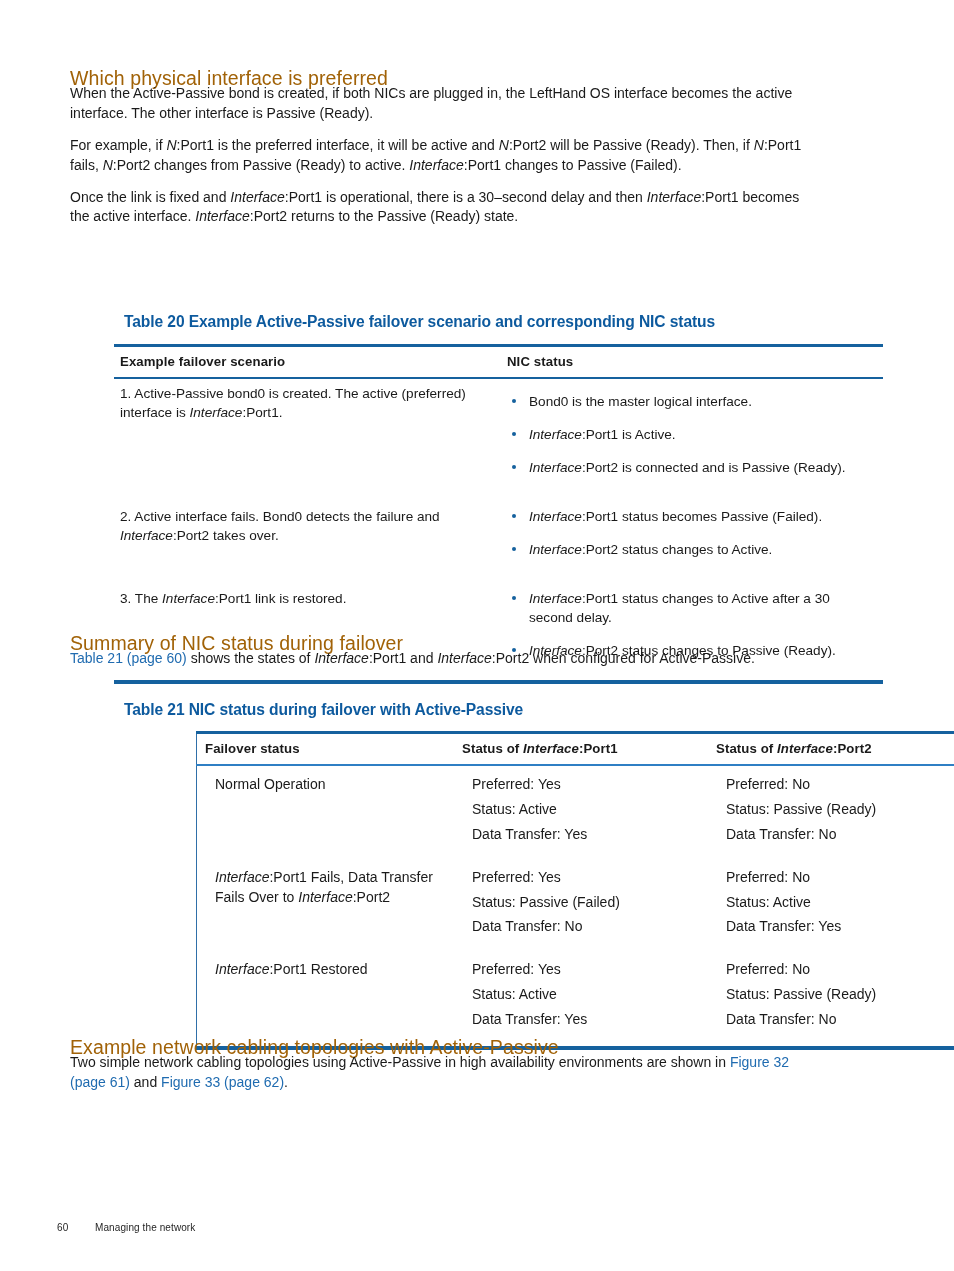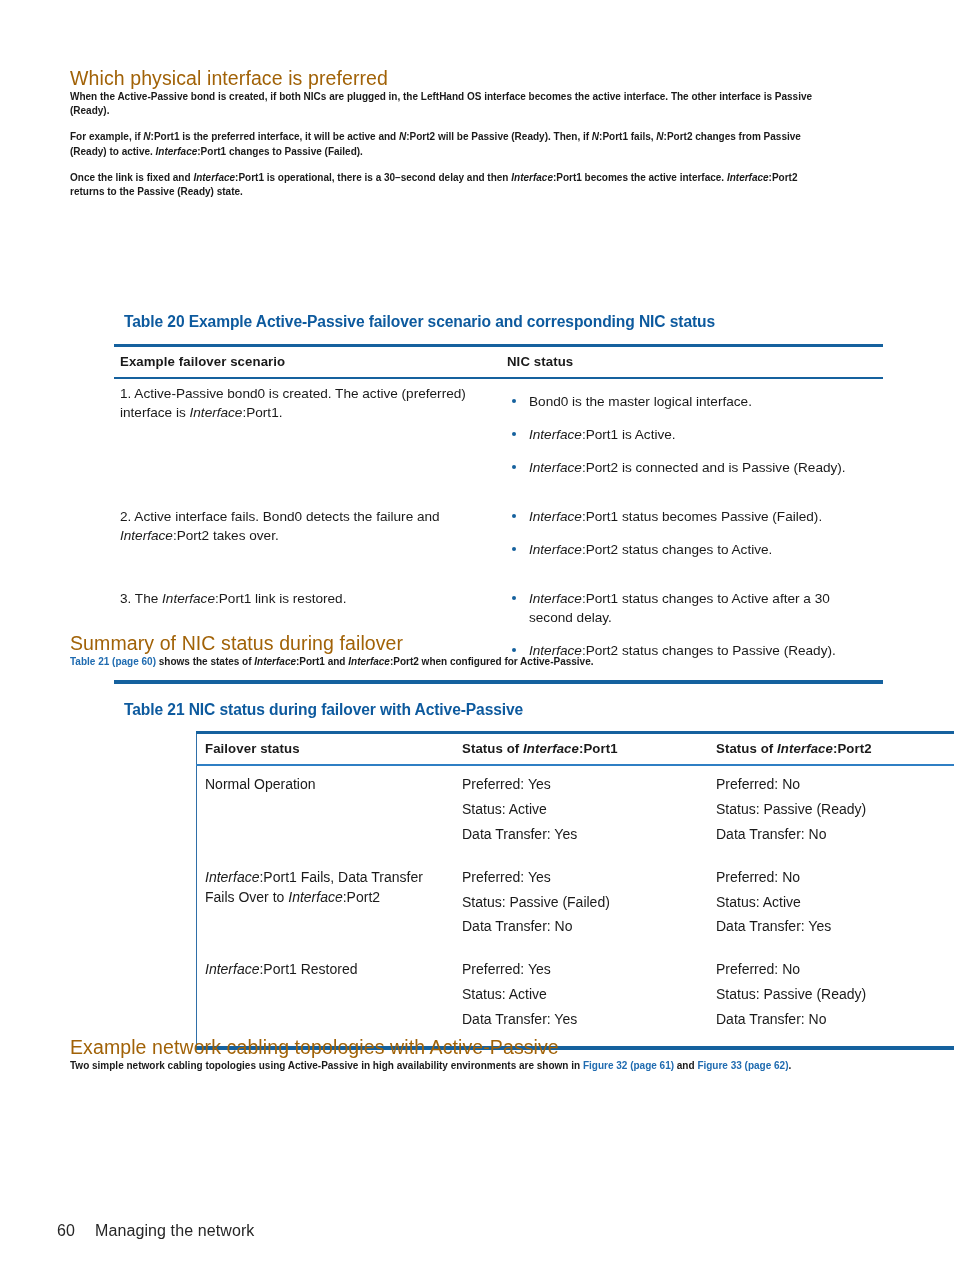--- a/index.html
+++ b/index.html
@@ -26,25 +26,24 @@
   
   .sect-head {
     color: #a16207;
     font-size: 19.5px;
     font-weight: 400;
     letter-spacing: 0.1px;
     margin: 13px;
     line-height: 1.15;
   }
   .body-p {
-    font-size: 10px;
+    font-size: 14px;
     line-height: 1.42;
     color: #1a1a1a;
-    margin: 6px;
-    font-weight: bold;
+    margin: 0;
   }
   .indent {
     margin-left: 70px;
     max-width: 745px;
   }
   i, .it { font-style: italic; }
   .xref { color: #1f6bb0; }
 
   
   .note-wrap {
@@ -143,35 +142,35 @@
     text-align: left;
     font-size: 13.2px;
     font-weight: bold;
     letter-spacing: 0.1px;
     padding: 7px 6px 8px 8px;
     vertical-align: top;
   }
   .t21 td {
     font-size: 14px;
     line-height: 1.42;
-    padding: 9px 8px 14px 8px;
+    padding: 9px 8px 14px 18px;
     vertical-align: top;
   }
   .t21 .k1 { width: 243px; }
   .t21 .k2 { width: 240px; }
   .t21 .k3 { width: 262px; }
   .t21 .stack > div { margin-bottom: 5px; }
   .t21 .stack > div:last-child { margin-bottom: 0; }
 
   
   .footer {
     position: absolute;
     left: 57px;
     top: 1222px;
-    font-size: 16px;
+    font-size: 10px;
     color: #262626;
     letter-spacing: 0.1px;
   }
   .footer .pg { display: inline-block; width: 38px; }
 </style>
 </head>
 <body>
 
 <div class="page">
 

